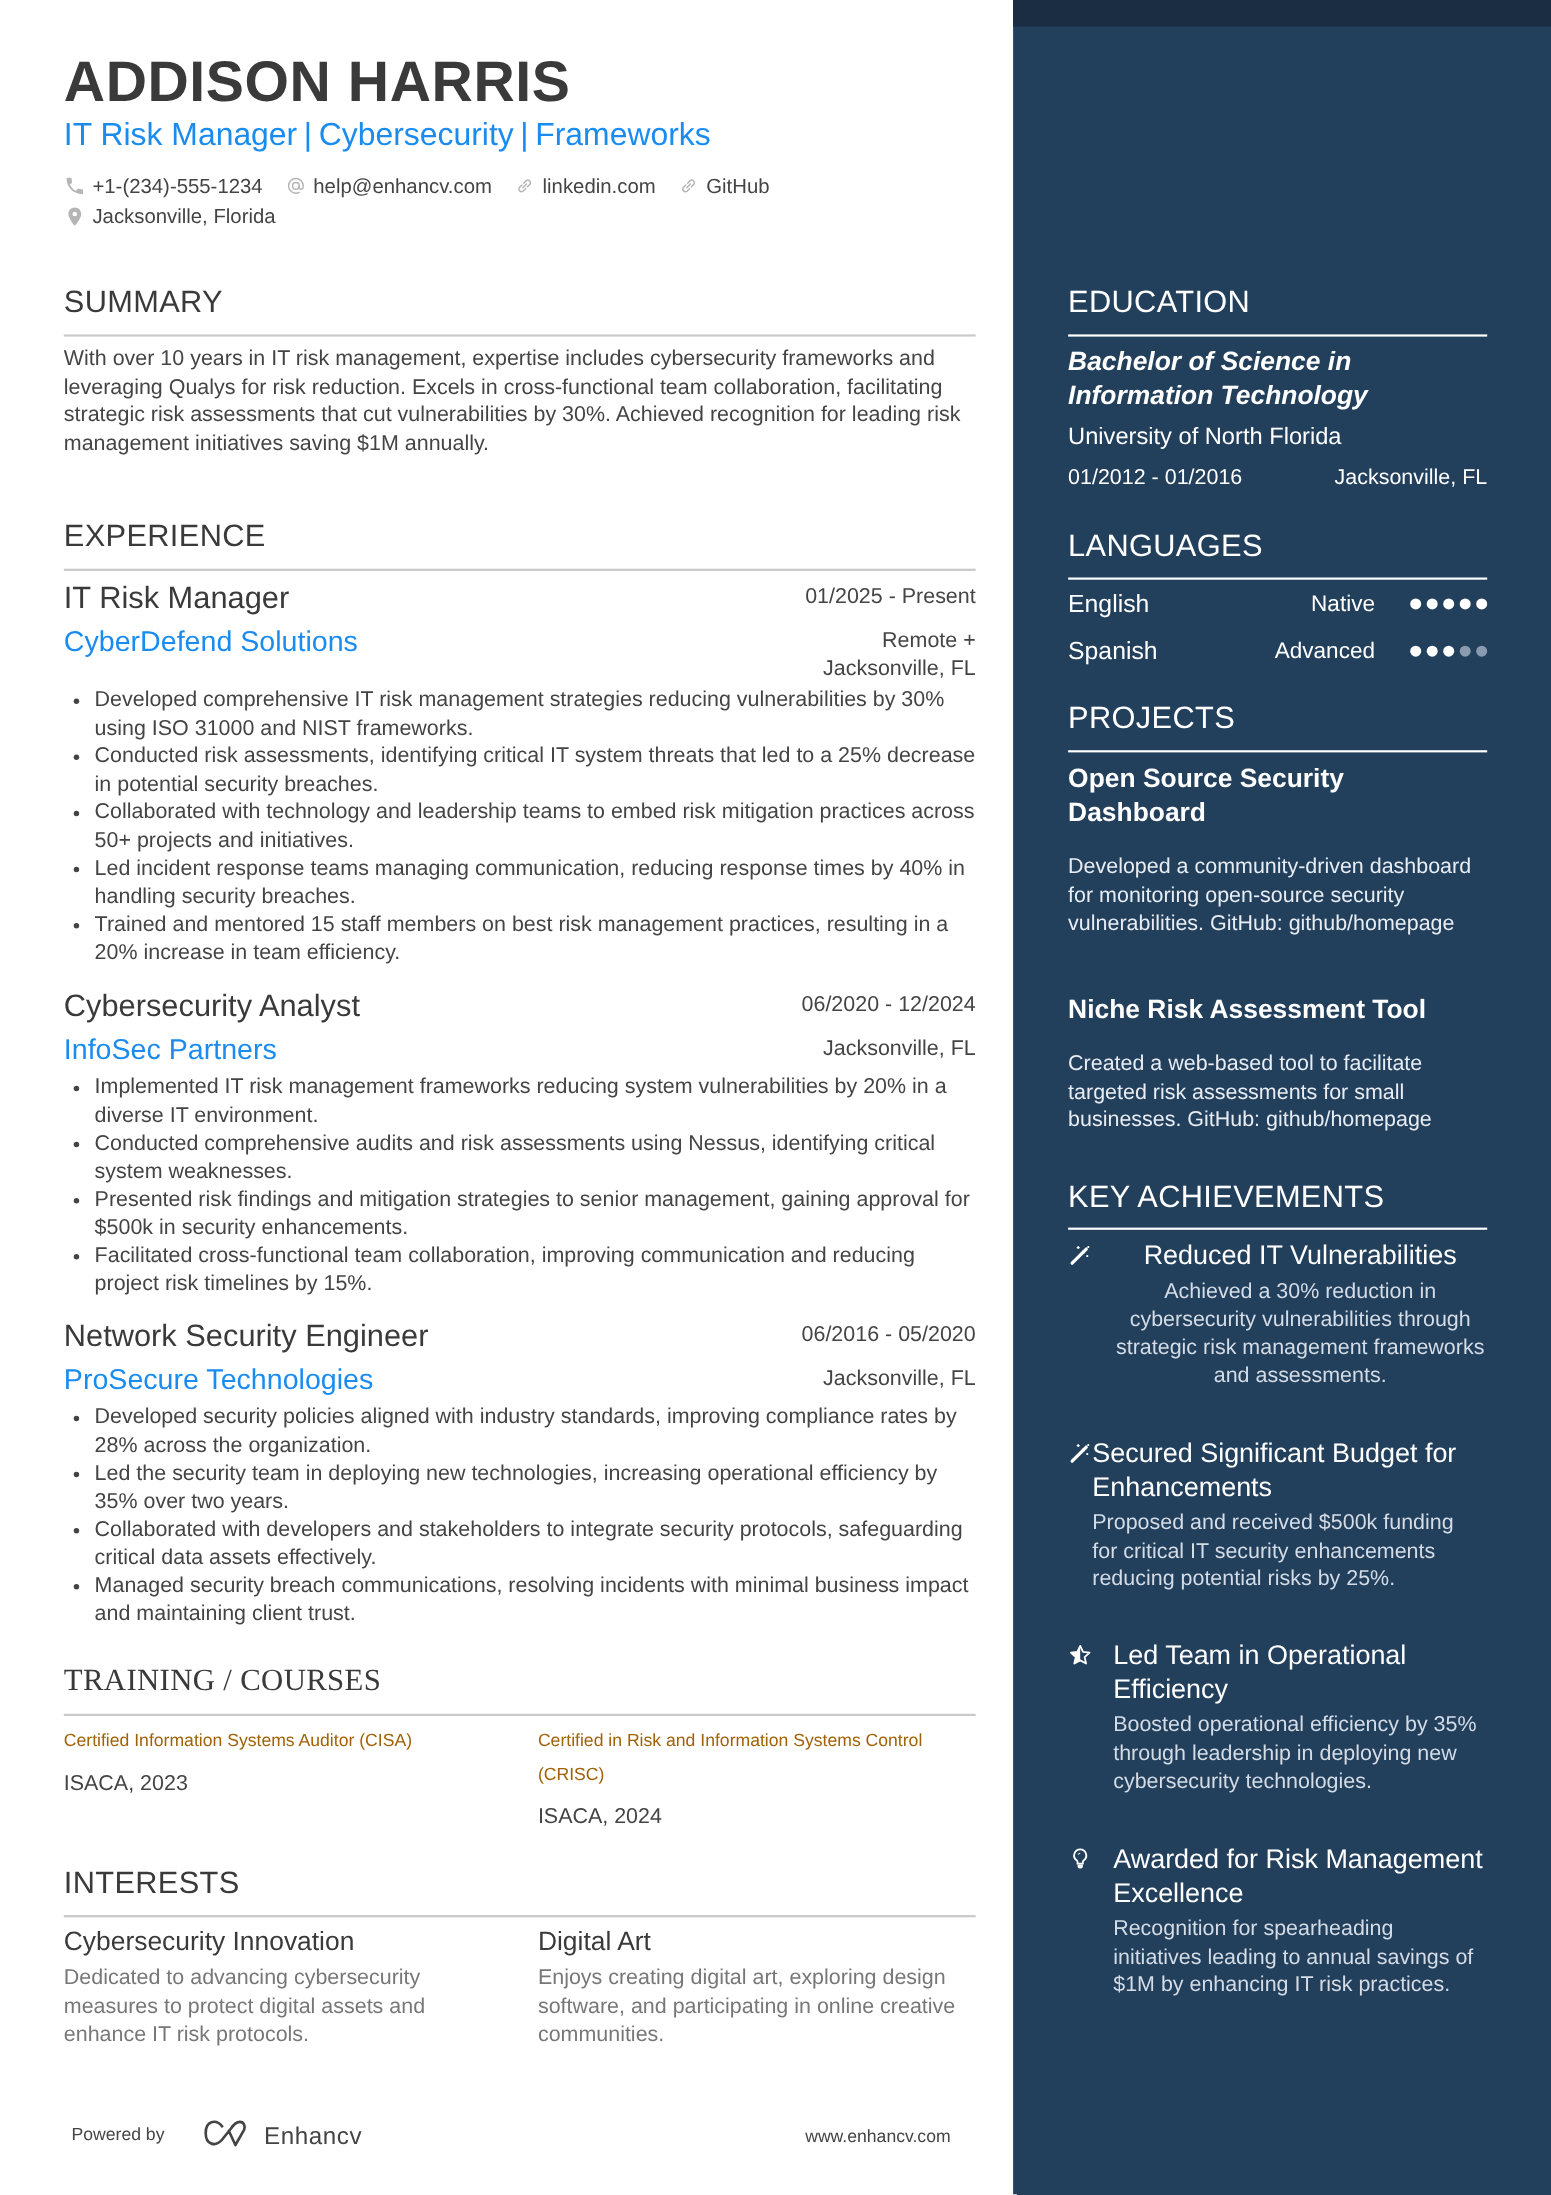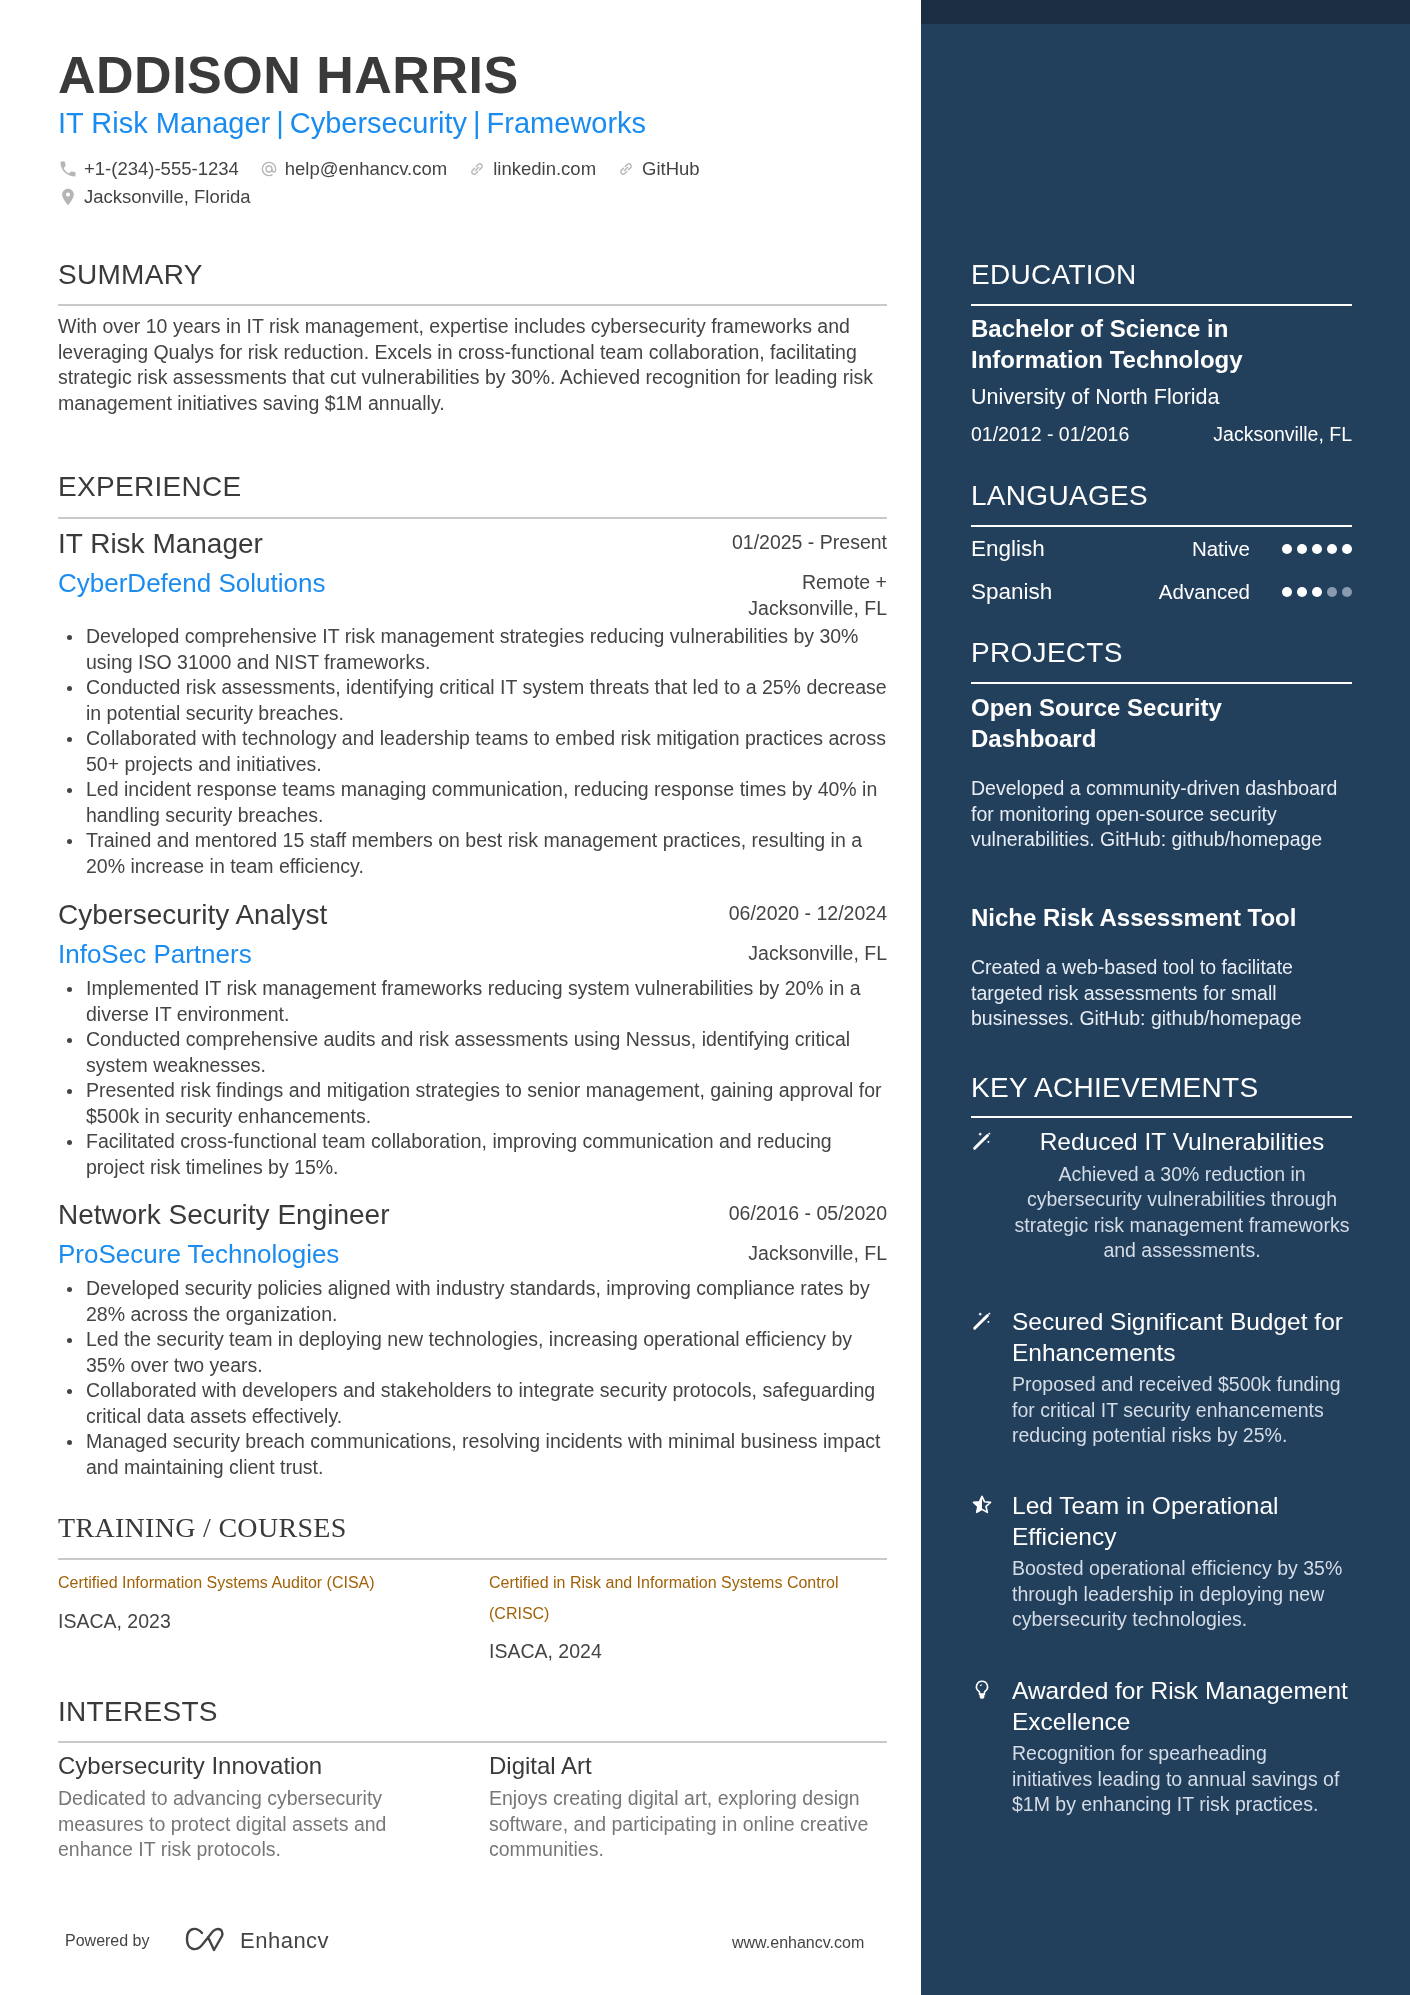--- a/index.html
+++ b/index.html
@@ -36,21 +36,21 @@
   ul.bullets li { position: relative; padding-left: 28px; font-size: 19.5px; line-height: 25.5px; color: #444; }
   ul.bullets li::before { content: ""; position: absolute; left: 9px; top: 11px; width: 5px; height: 5px; border-radius: 50%; background: #444; }
 
   .course-title { font-size: 16px; color: #a16207; line-height: 30.5px; }
   .course-sub { font-size: 19.5px; color: #444; line-height: 25px; }
   .interest-title { font-size: 24px; color: #3a3a3a; line-height: 30px; }
   .interest-desc { font-size: 19.5px; color: #777; line-height: 25.5px; }
 
   
   .side { color: #ffffff; }
-  .edu-degree { font-size: 24px; font-weight: bold; line-height: 31px; color: #fff; }
+  .edu-degree { font-size: 24px; font-weight: bold; line-height: 31px; color: #fff; font-style: italic; }
   .edu-school { font-size: 21.5px; line-height: 28px; color: #fff; }
   .edu-meta { font-size: 19.5px; line-height: 25px; color: #fff; display: flex; justify-content: space-between; }
   .lang-row { display: flex; align-items: center; font-size: 22.5px; color: #fff; line-height: 28px; }
   .lang-name { flex: 1; }
   .lang-level { font-size: 20.5px; margin-right: 32px; }
   .dots { display: flex; gap: 5px; }
   .dot { width: 10px; height: 10px; border-radius: 50%; background: #ffffff; }
   .dot.off { background: #8a9bb0; }
   .proj-title { font-size: 24px; font-weight: bold; line-height: 31px; color: #fff; }
   .proj-desc { font-size: 19.5px; line-height: 25.5px; color: #e8edf3; }
@@ -281,21 +281,21 @@
   </div>
 
   <div class="abs" style="left:971px; top:1307px; width:381px; display:flex;">
     <span class="ach-icon" style="margin-top:3px;">
       <svg viewBox="0 0 24 24">
           <path d="M4 20 L15 9" stroke="#fff" stroke-width="3.2" stroke-linecap="round"></path>
           <path d="M15 9 L18 6" stroke="#fff" stroke-width="3.2" stroke-linecap="round"></path>
           <path d="M10 3v3M8.5 4.5h3M19 12v2M18 13h2M20 3v2M19 4h2" stroke="#fff" stroke-width="1.2"></path>
         </svg>
     </span>
-    <div style="margin-left:19px; width:340px;">
+    <div style="width:340px;">
       <div class="ach-title">Secured Significant Budget for Enhancements</div>
       <div class="ach-desc" style="margin-top:4px;">Proposed and received $500k funding for critical IT security enhancements reducing potential risks by 25%.</div>
     </div>
   </div>
 
   <div class="abs" style="left:971px; top:1491px; width:381px; display:flex;">
     <span class="ach-icon" style="margin-top:3px;">
       <svg viewBox="0 0 24 24">
           <path d="M12 2.5l2.8 6 6.5.7-4.9 4.4 1.4 6.4L12 16.8 6.2 20l1.4-6.4L2.7 9.2l6.5-.7z" fill="none" stroke="#fff" stroke-width="1.8" stroke-linejoin="round"></path>
           <path d="M12 2.5 L9.2 8.5 L2.7 9.2 L7.6 13.6 L6.2 20 L12 16.8z" fill="#fff"></path>

